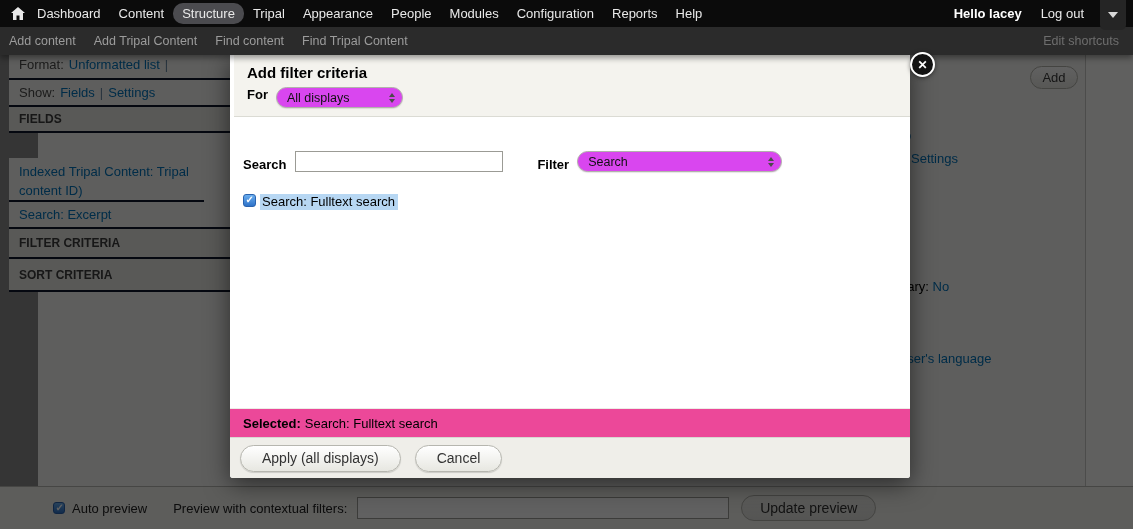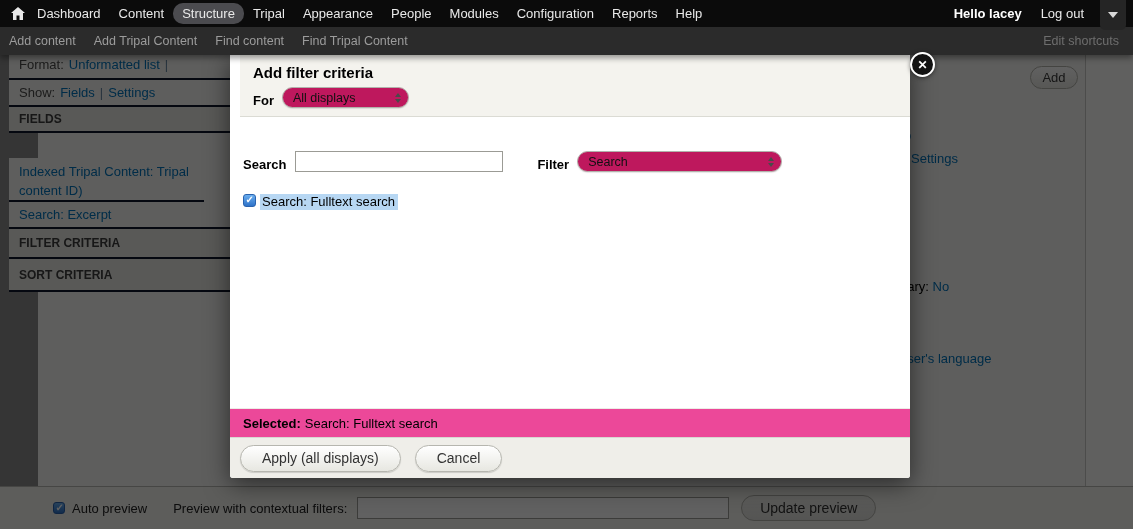--- a/index.html
+++ b/index.html
@@ -53,25 +53,25 @@
   .pv-input { margin-left:10px; width:372px; height:22px; border:1px solid #9d9d98; background:#fff; font-size:13px; padding:0 4px; }
   .pv-btn { margin-left:12px; width:135px; height:26px; background:linear-gradient(#f2f2ee,#dededa); border:1px solid #b3b3ac;
             border-radius:14px; font-size:14px; color:#333; cursor:pointer; }
 
   
   .overlay { position:absolute; top:55px; left:0; right:0; bottom:0; background:rgba(0,0,0,0.62); z-index:50; }
 
   
   .modal { position:absolute; left:230px; top:55px; width:680px; height:423px; background:#fff; z-index:100;
            border-radius:0 0 3px 3px; box-shadow:0 6px 24px rgba(0,0,0,0.55); font-size:13px; }
-  .m-header { position:absolute; top:0; left:10px; right:0; height:62px; background:#f4f3ee; border-bottom:1px solid #dbdbd4;
+  .m-header { position:absolute; top:0; left:4px; right:0; height:62px; background:#f4f3ee; border-bottom:1px solid #dbdbd4;
               padding:9px 13px; border-radius:0 4px 0 0; }
   .m-title { font-size:15px; font-weight:bold; color:#000; }
-  .m-for { margin-top:6px; display:flex; align-items:flex-end; gap:8px; font-weight:bold; }
-  .mac-select { display:inline-flex; align-items:center; justify-content:space-between; background:#be185d;
+  .m-for { margin-top:6px; display:flex; align-items:flex-start; gap:8px; font-weight:bold; }
+  .mac-select { display:inline-flex; align-items:center; justify-content:space-between; background:#d946ef;
                 border:1px solid #b2b2ab; border-radius:11px; height:21px; padding:0 7px 0 10px;
                 font-size:12.5px; font-weight:normal; color:#111; cursor:pointer; box-shadow:0 1px 1px rgba(0,0,0,0.1); }
   .sel-arrows { display:flex; flex-direction:column; gap:2px; margin-left:8px; }
   .sel-arrows .u { width:0; height:0; border-left:3.5px solid transparent; border-right:3.5px solid transparent; border-bottom:4.5px solid #4a4a4a; }
   .sel-arrows .d { width:0; height:0; border-left:3.5px solid transparent; border-right:3.5px solid transparent; border-top:4.5px solid #4a4a4a; }
 
   .m-search-row { position:absolute; top:96px; left:13px; right:13px; display:flex; align-items:flex-end; }
   .m-label { font-weight:bold; color:#000; }
   .m-search-input { margin-left:9px; width:208px; height:21px; border:1px solid #9b9b95; font-size:13px; padding:0 4px; }
   .m-filter-label { margin-left:34px; }

